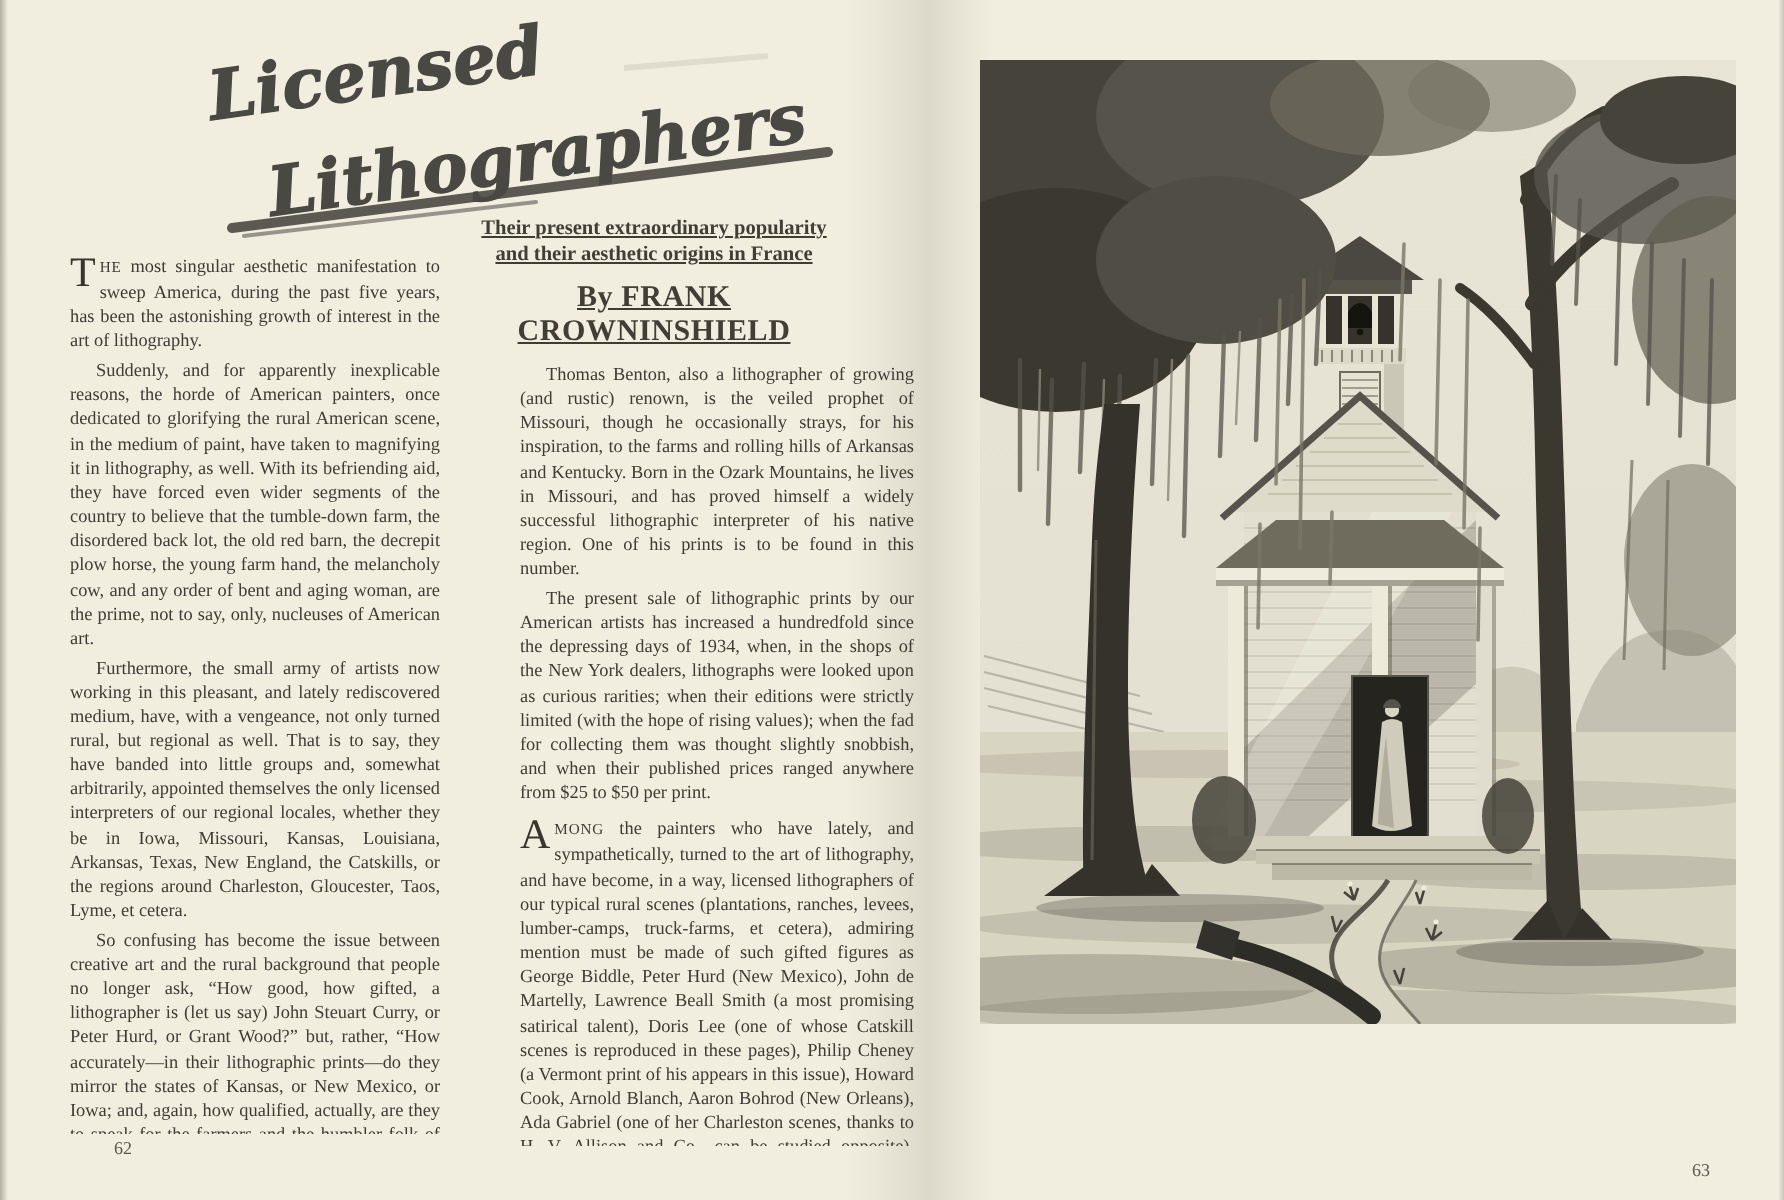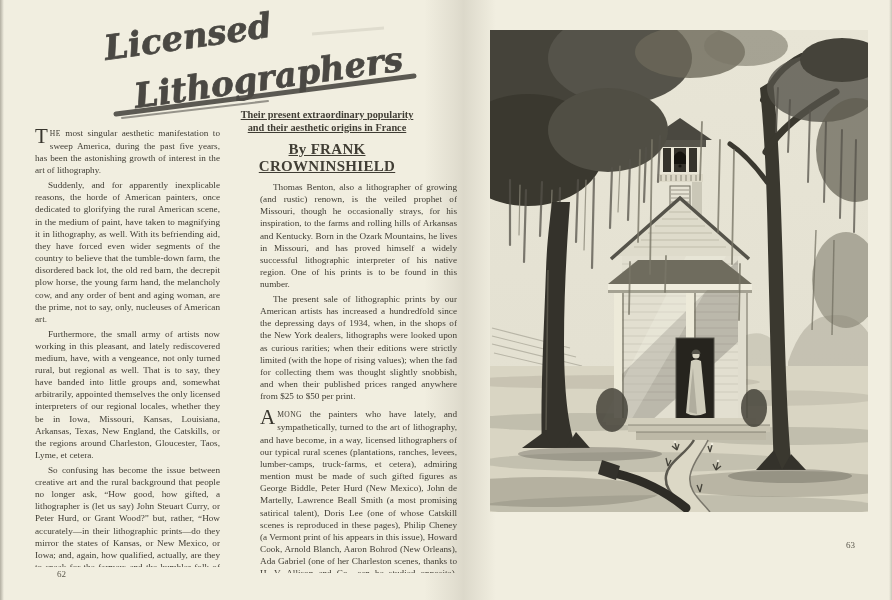--- a/index.html
+++ b/index.html
@@ -37,21 +37,21 @@
   
   .illus{position:absolute;left:490px;top:30px;width:378px;height:482px;background:#e7e4d5;
     box-shadow:inset 0 0 20px 13px #f1eee0;}
   .illus svg{display:block;}
   .caption{position:absolute;left:490px;top:521px;width:378px;text-align:center;
     font-style:italic;font-size:13px;letter-spacing:.6px;color:#4a473e;
     font-family:"DejaVu Serif", serif;}
 
   .pageno{position:absolute;font-size:9px;color:#5a574c;}
   #pageno-left{left:57px;top:569px;}
-  #pageno-right{left:846px;top:540px;}
+  #pageno-right{left:846px;top:580px;}
 </style>
 </head>
 <body>
 
 <div id="spread">
   <div class="edge-left"></div>
   <div class="edge-right"></div>
   <div class="gutter"></div>
 
   <svg class="hand-title" viewBox="0 0 460 122">

